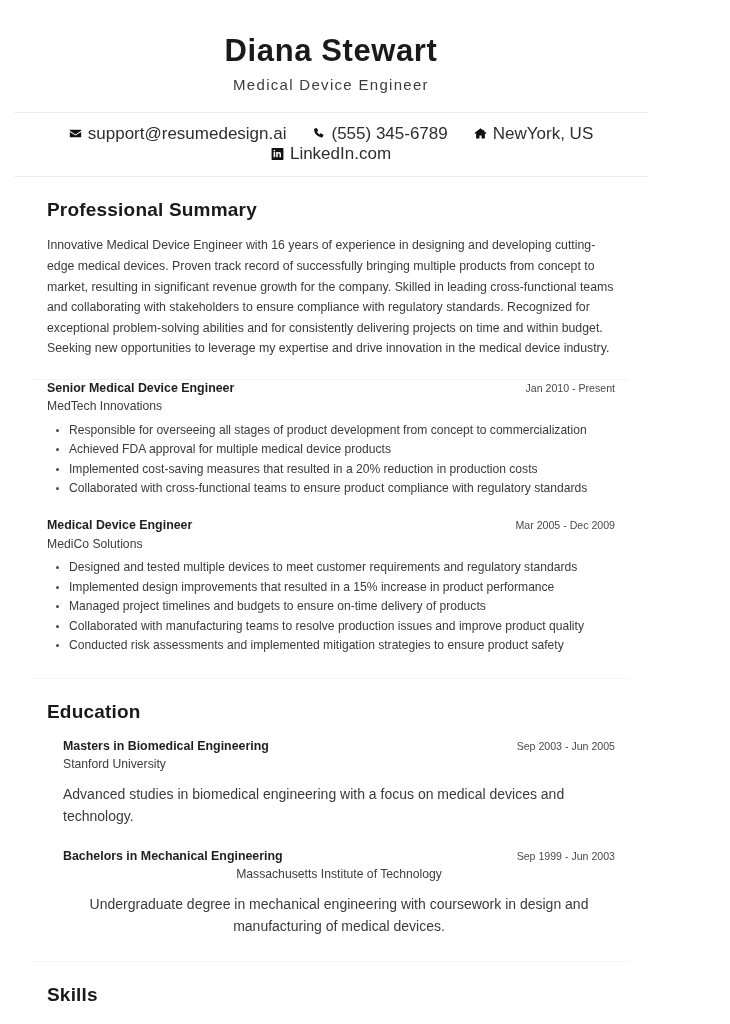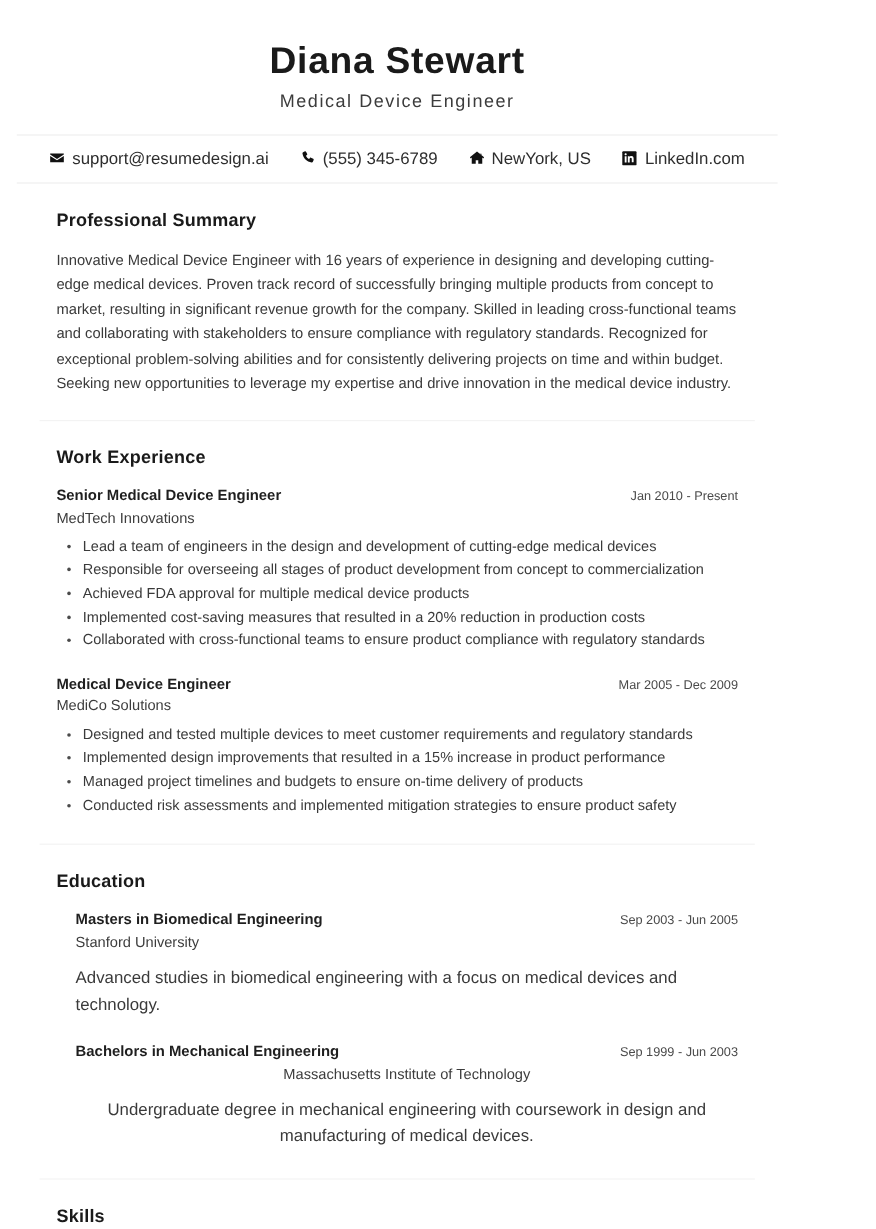--- a/index.html
+++ b/index.html
@@ -53,21 +53,21 @@
     margin: 0 14px;
     padding: 11px 0 12px 0;
     display: flex;
     justify-content: center;
     align-items: center;
     flex-wrap: wrap;
   }
   .contact-item {
     display: inline-flex;
     align-items: center;
-    font-size: 14px;
+    font-size: 17px;
     color: #2e2e2e;
     margin: 0 13px;
     white-space: nowrap;
   }
   .contact-item .ico {
     display: inline-flex;
     align-items: center;
     justify-content: center;
     margin-right: 6px;
     width: 13px;
@@ -79,21 +79,21 @@
   
   .section {
     padding: 0 47px;
   }
   .divider {
     height: 1px;
     background: #f3f3f3;
     margin: 0 33px;
   }
   .section-title {
-    font-size: 15px;
+    font-size: 19px;
     font-weight: bold;
     color: #1a1a1a;
     letter-spacing: 0.2px;
     margin: 0;
     padding: 22px 0 14px 0;
     line-height: 1.2;
   }
   .body-text {
     font-size: 12.3px;
     line-height: 1.67;
@@ -232,49 +232,48 @@
   </div>
 
   <div class="section">
     <h2 class="section-title">Professional Summary</h2>
     <p class="body-text">Innovative Medical Device Engineer with 16 years of experience in designing and developing cutting-edge medical devices. Proven track record of successfully bringing multiple products from concept to market, resulting in significant revenue growth for the company. Skilled in leading cross-functional teams and collaborating with stakeholders to ensure compliance with regulatory standards. Recognized for exceptional problem-solving abilities and for consistently delivering projects on time and within budget. Seeking new opportunities to leverage my expertise and drive innovation in the medical device industry.</p>
   </div>
 
   <div class="divider"></div>
 
   <div class="section">
-    <h2 class="section-title">Work Experience</h2>
 
     <div class="exp-list">
 
       <div class="entry">
         <div class="entry-head">
           <div class="entry-role">Senior Medical Device Engineer</div>
           <div class="entry-dates">Jan 2010 - Present</div>
         </div>
         <div class="entry-org">MedTech Innovations</div>
         <ul class="bullets">
-          <li>Lead a team of engineers in the design and development of cutting-edge medical devices</li>
           <li>Responsible for overseeing all stages of product development from concept to commercialization</li>
           <li>Achieved FDA approval for multiple medical device products</li>
           <li>Implemented cost-saving measures that resulted in a 20% reduction in production costs</li>
           <li>Collaborated with cross-functional teams to ensure product compliance with regulatory standards</li>
         </ul>
       </div>
 
       <div class="entry">
         <div class="entry-head">
           <div class="entry-role">Medical Device Engineer</div>
           <div class="entry-dates">Mar 2005 - Dec 2009</div>
         </div>
         <div class="entry-org">MediCo Solutions</div>
         <ul class="bullets">
           <li>Designed and tested multiple devices to meet customer requirements and regulatory standards</li>
           <li>Implemented design improvements that resulted in a 15% increase in product performance</li>
           <li>Managed project timelines and budgets to ensure on-time delivery of products</li>
+          <li>Collaborated with manufacturing teams to resolve production issues and improve product quality</li>
           <li>Conducted risk assessments and implemented mitigation strategies to ensure product safety</li>
         </ul>
       </div>
 
     </div>
   </div>
 
   <div class="divider"></div>
 
   <div class="section">

